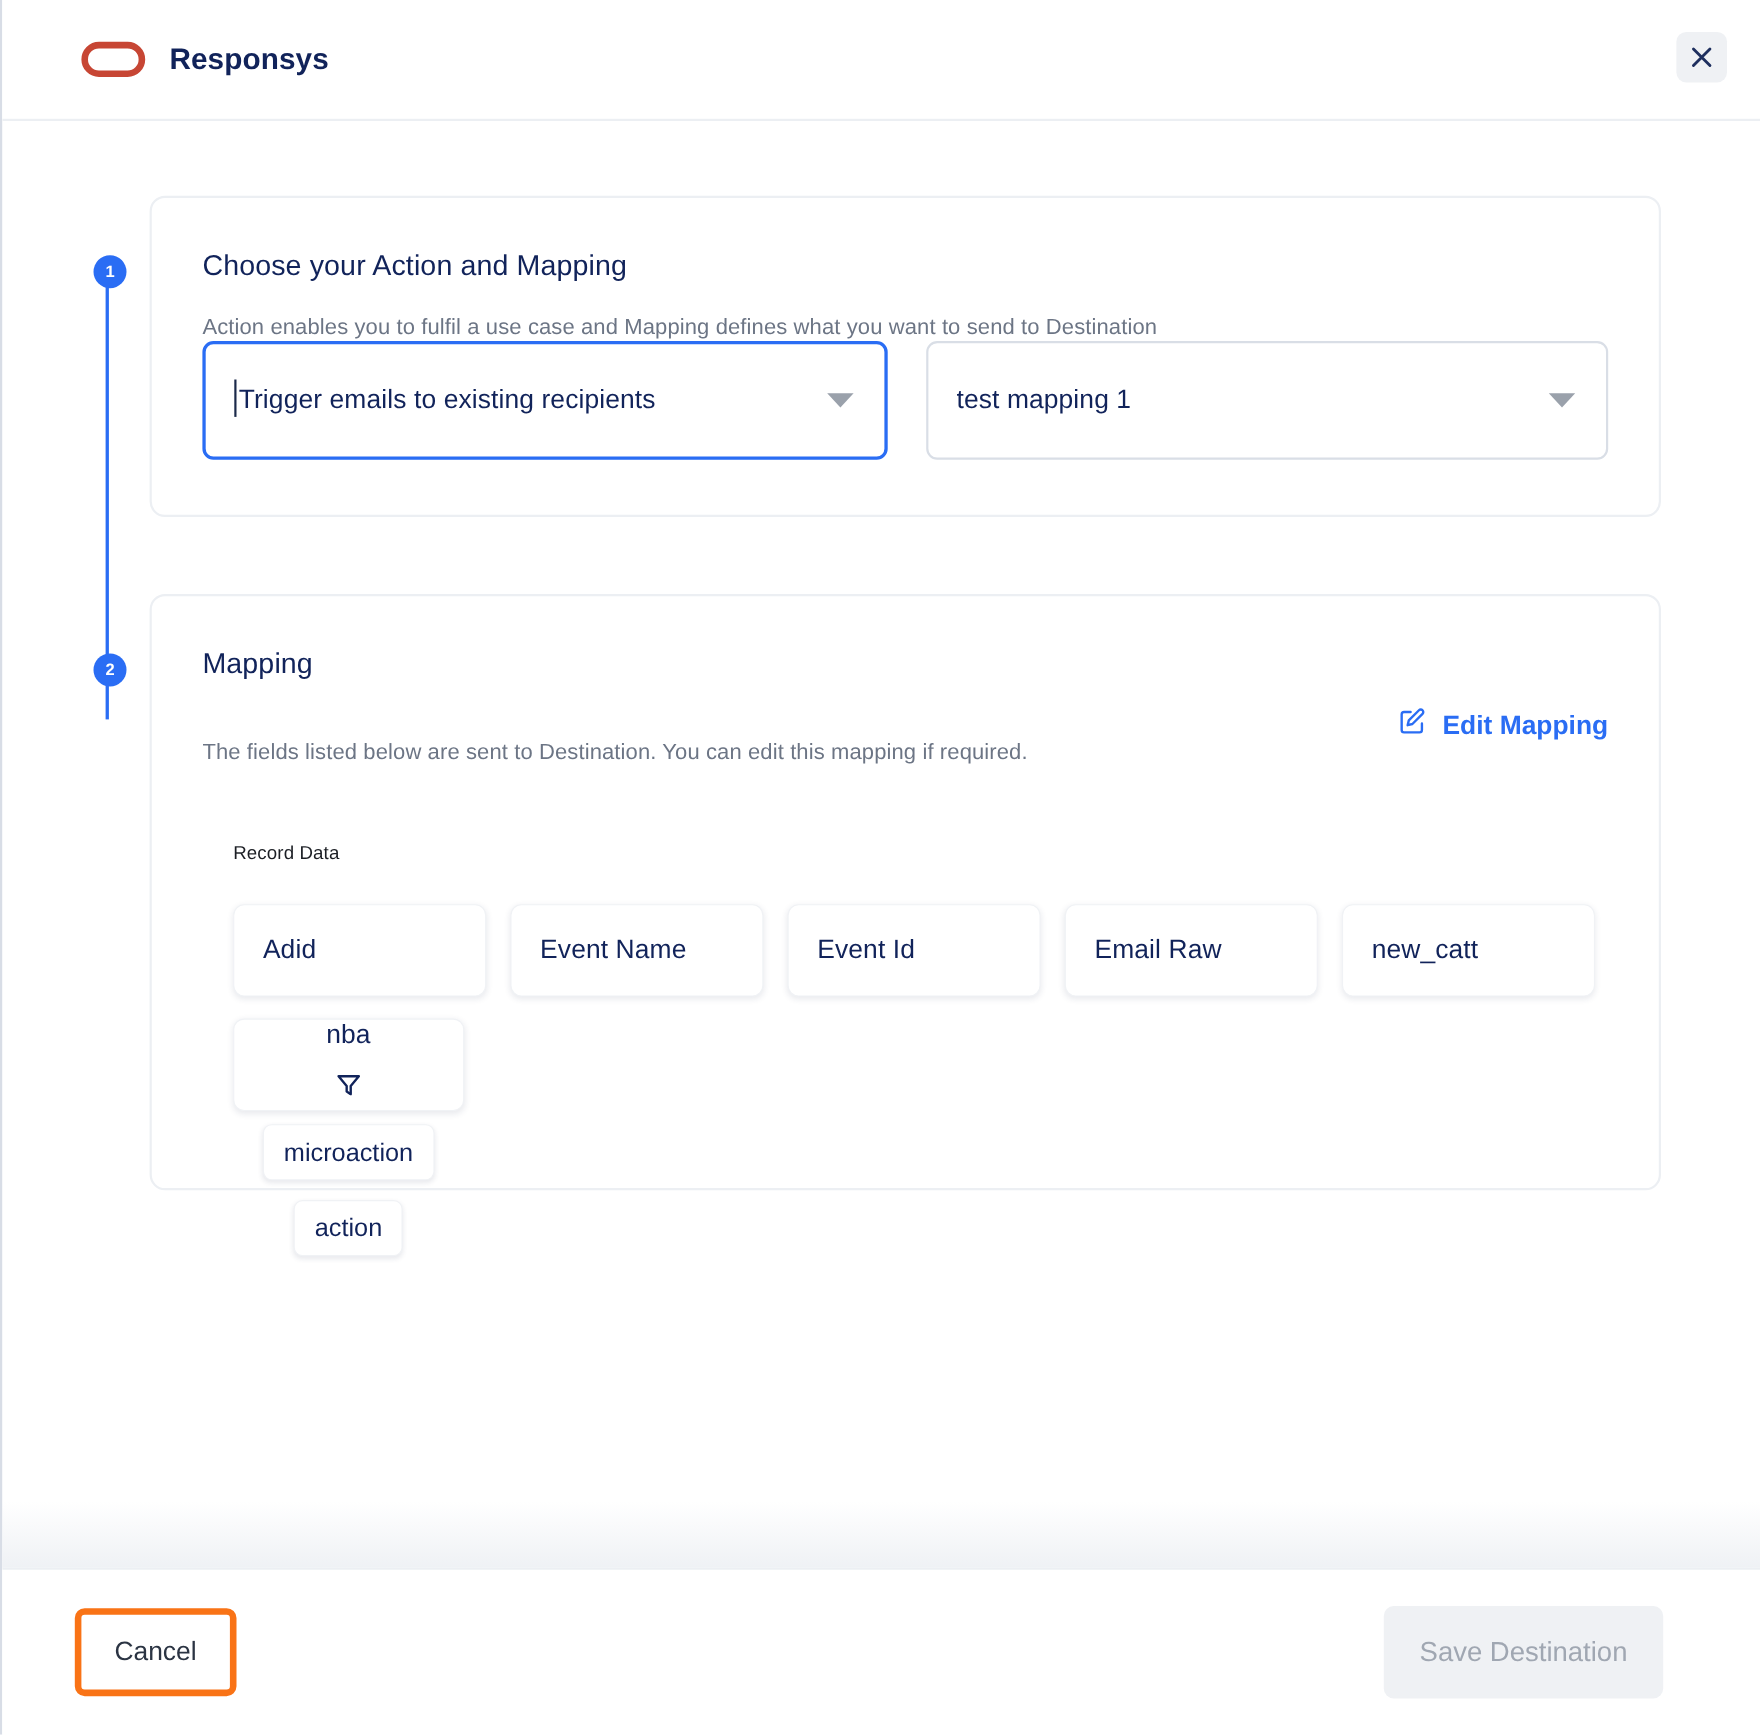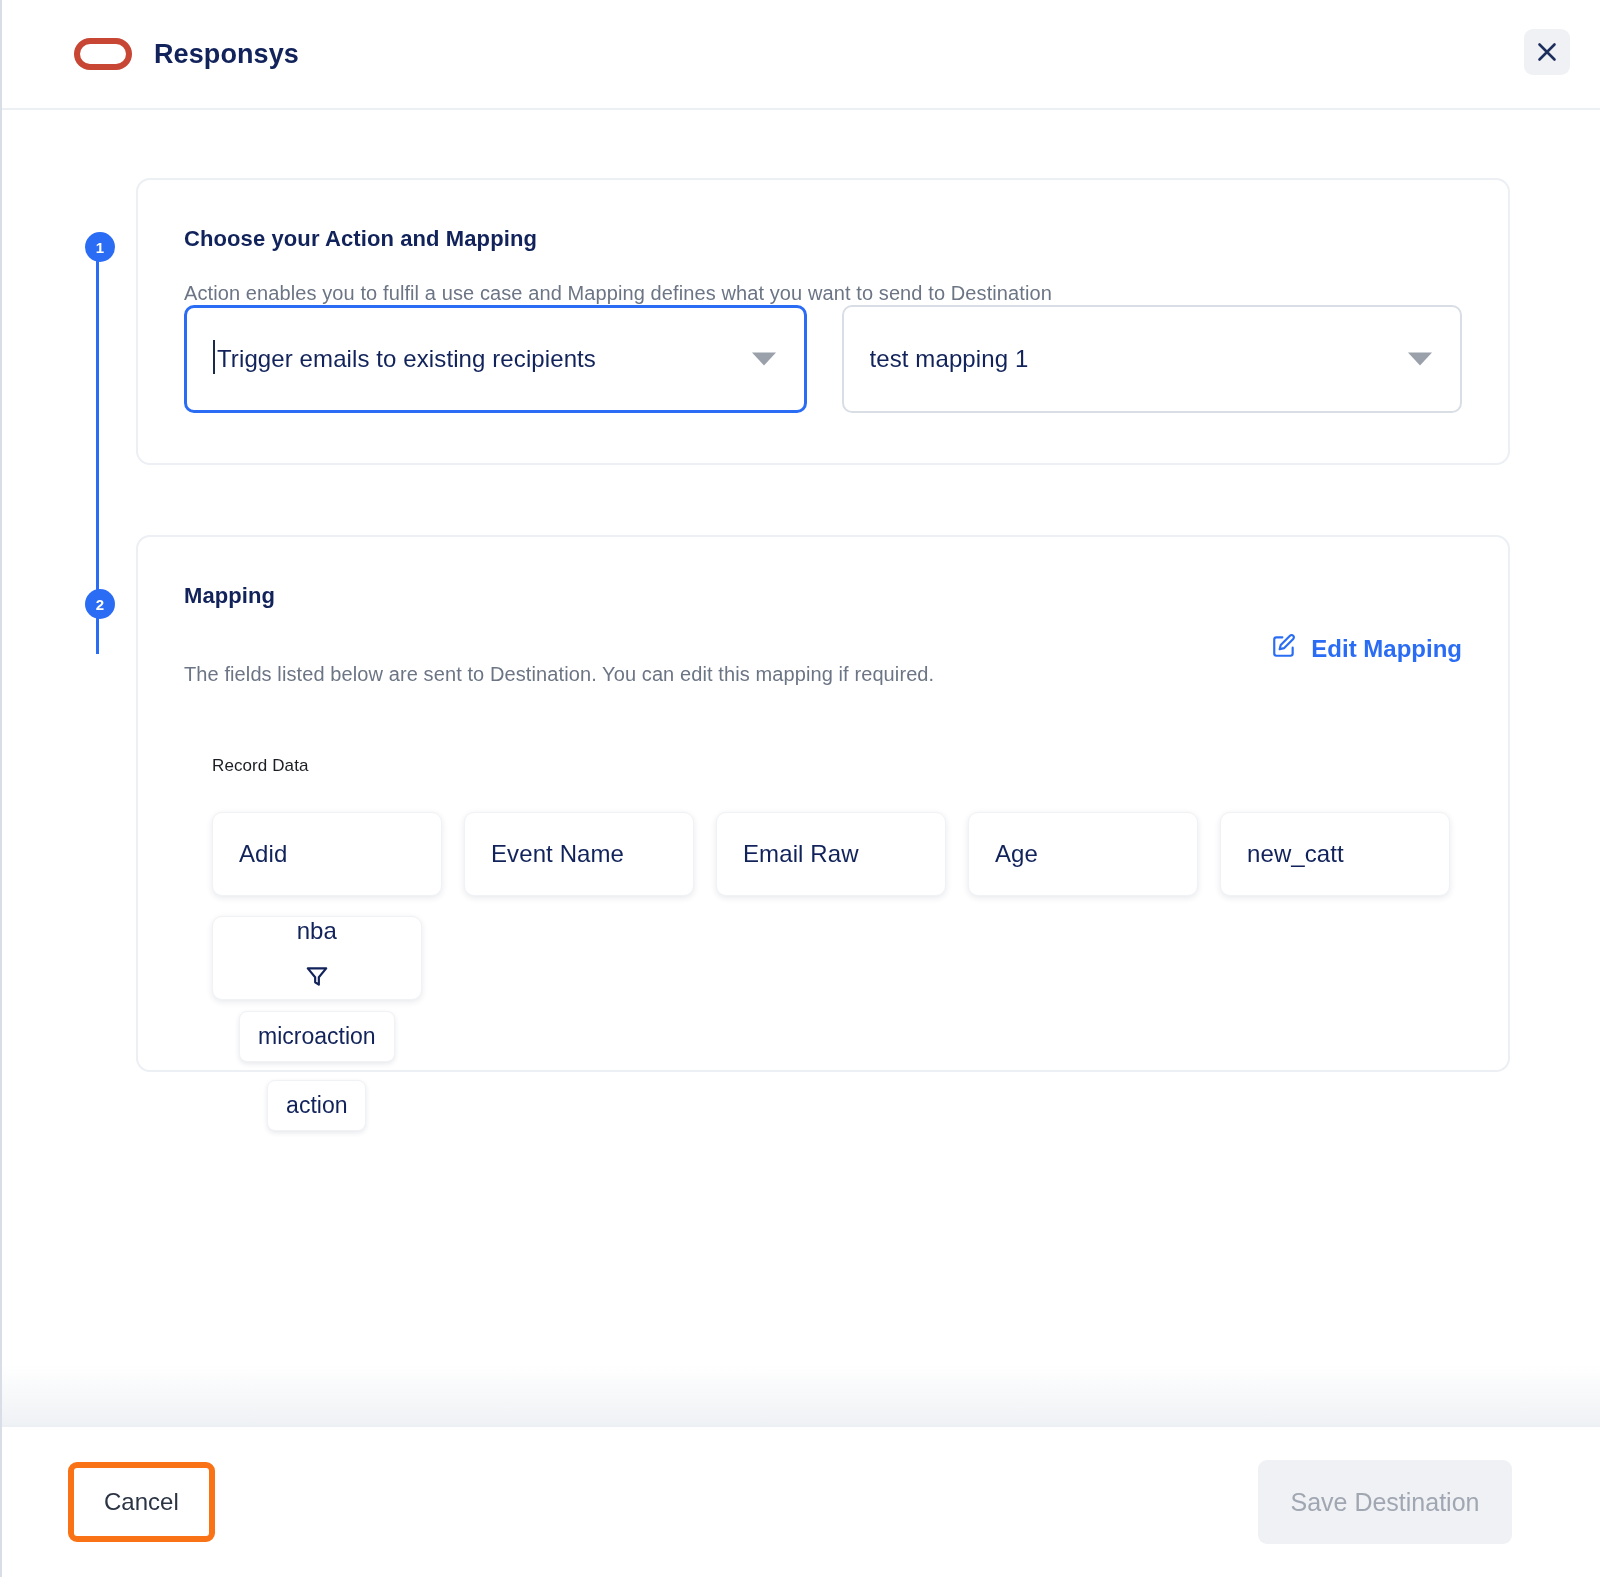--- a/index.html
+++ b/index.html
@@ -145,22 +145,22 @@
   .card {
     margin-left: 62px;
     background: #ffffff;
     border: 2px solid #eceff3;
     border-radius: 14px;
     padding: 46px 46px 50px 46px;
   }
   .card.mapping-card { padding-bottom: 70px; }
 
   .card-title {
-    font-size: 22px;
-    font-weight: 700;
+    font-size: 26px;
+    font-weight: 400;
     color: #11235a;
     letter-spacing: .1px;
   }
   .card-subtitle {
     margin-top: 30px;
     font-size: 20px;
     color: #6c7585;
     letter-spacing: .1px;
   }
 
@@ -390,24 +390,24 @@
             <div class="record-title">Record Data</div>
             <div class="chip-grid">
 
               <div class="chip">
                 <span class="chip-label">Adid</span>
               </div>
               <div class="chip">
                 <span class="chip-label">Event Name</span>
               </div>
               <div class="chip">
+                <span class="chip-label">Event Id</span>
+              </div>
+              <div class="chip">
                 <span class="chip-label">Email Raw</span>
-              </div>
-              <div class="chip">
-                <span class="chip-label">Age</span>
               </div>
               <div class="chip">
                 <span class="chip-label">new_catt</span>
               </div>
 
               <div class="chip wide">
                 <span class="chip-label">nba</span>
                 <span>
                   <svg width="26" height="26" viewBox="0 0 24 24" fill="none" stroke="#11235a" stroke-width="2" stroke-linecap="round" stroke-linejoin="round">
                     <path d="M3.5 5h17l-6.8 8.1V20l-3.4-2.2v-4.7z"></path>

